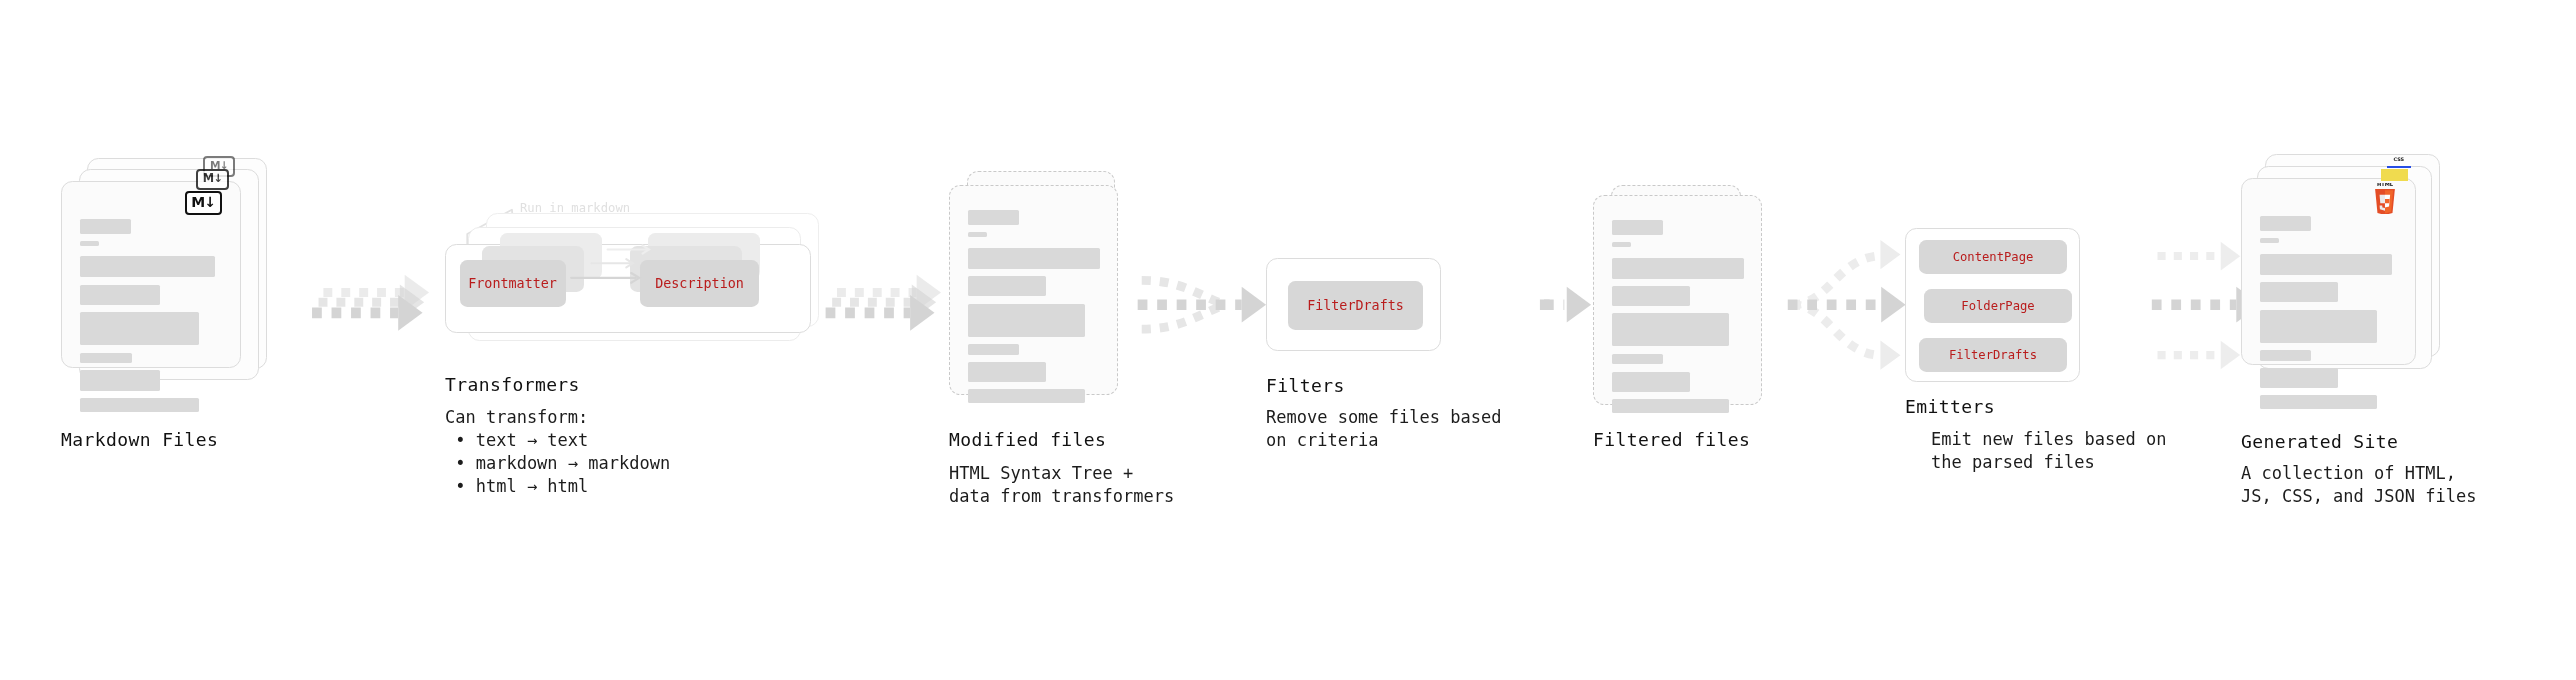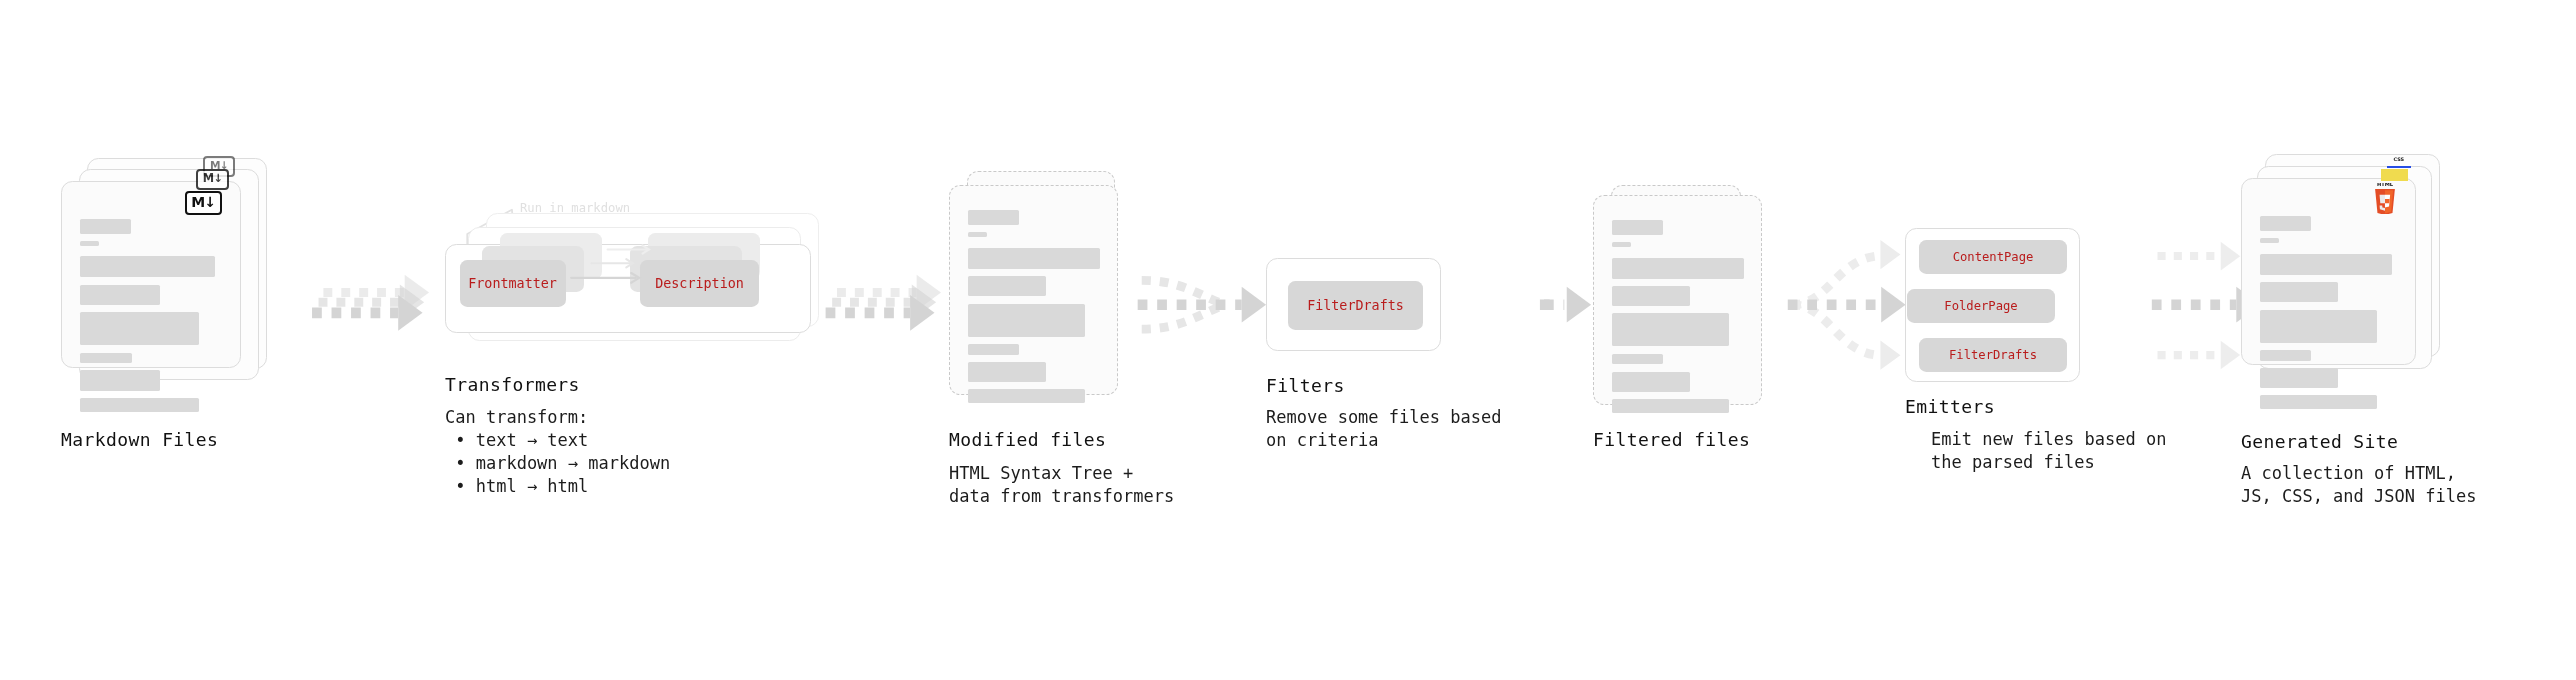--- a/index.html
+++ b/index.html
@@ -268,21 +268,21 @@
         <div class="bar" style="width:117px;height:14px;"></div>
       </div>
     </div>
   </div>
   <div class="title" style="left:1593px;top:429px;">Filtered files</div>
 
   <div class="pbox" style="left:1905px;top:228px;width:175px;height:154px;">
     <div class="chip" style="left:13px;top:11.4px;width:148px;height:34px;font-size:12.2px;">
       <span>ContentPage</span>
     </div>
-    <div class="chip" style="left:1px;top:60px;width:148px;height:34px;font-size:12.2px;">
+    <div class="chip" style="left:18px;top:60px;width:148px;height:34px;font-size:12.2px;">
       <span>FolderPage</span>
     </div>
     <div class="chip" style="left:13px;top:109px;width:148px;height:34px;font-size:12.2px;">
       <span>FilterDrafts</span>
     </div>
   </div>
   <div class="title" style="left:1905px;top:396px;">Emitters</div>
   <div class="subtitle" style="left:1905px;top:428px;margin-left:26px;">Emit new files based on
 the parsed files</div>
 

